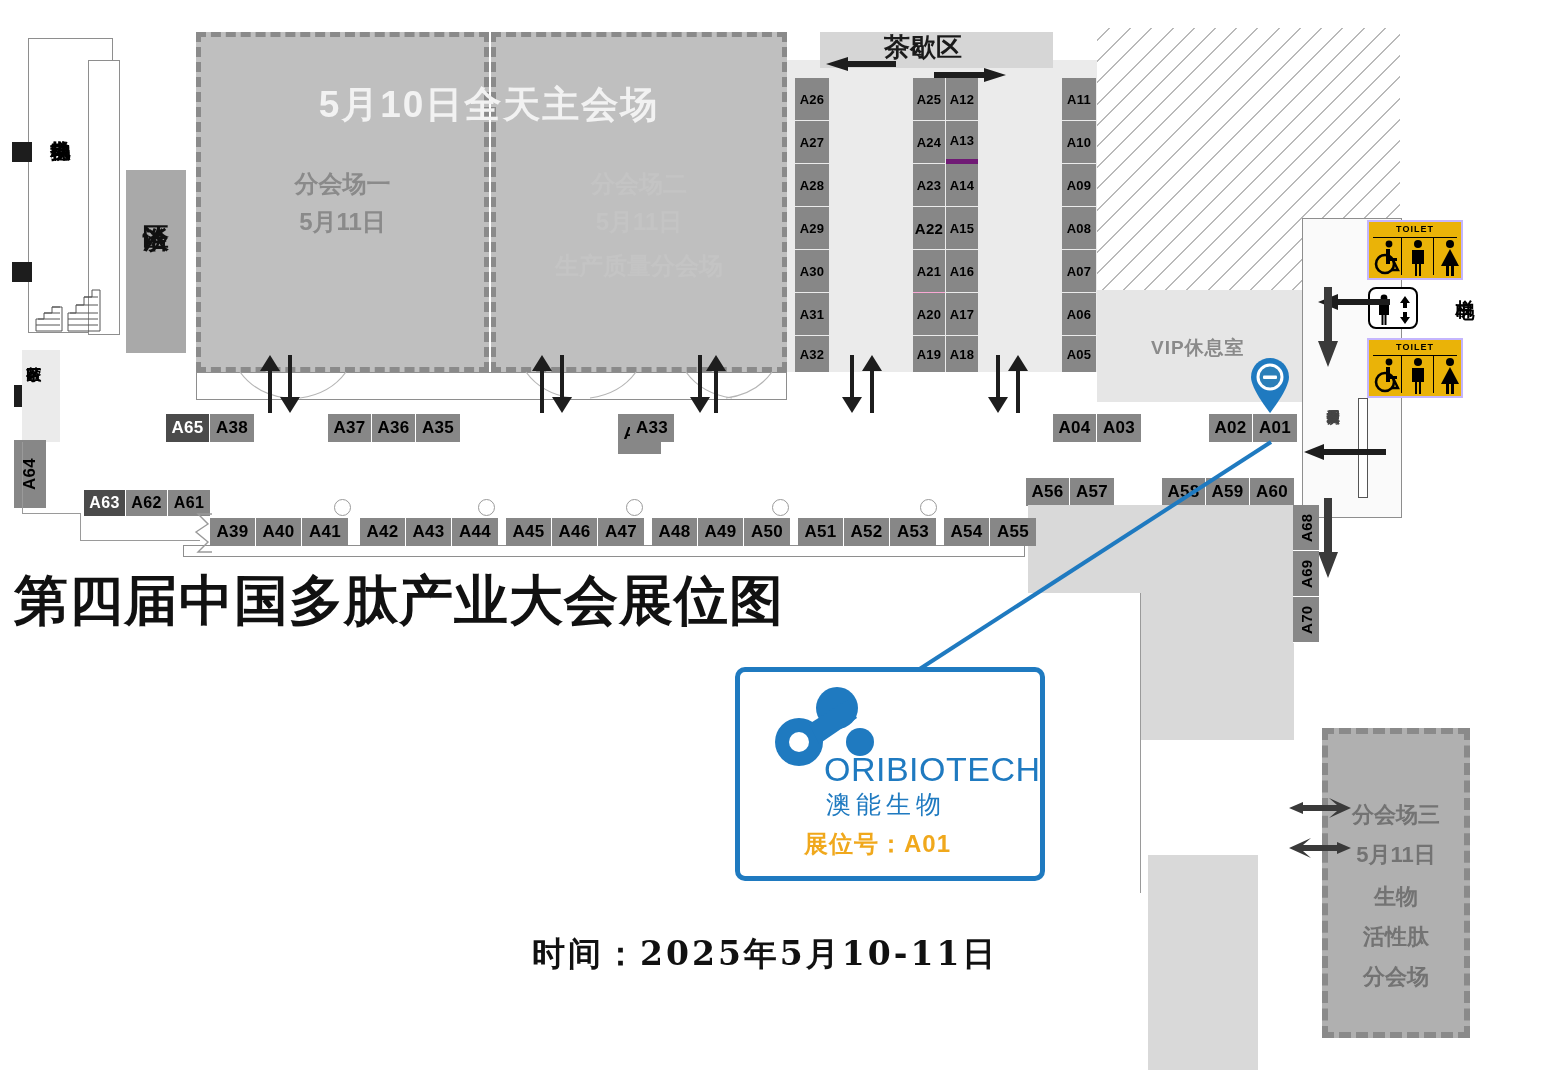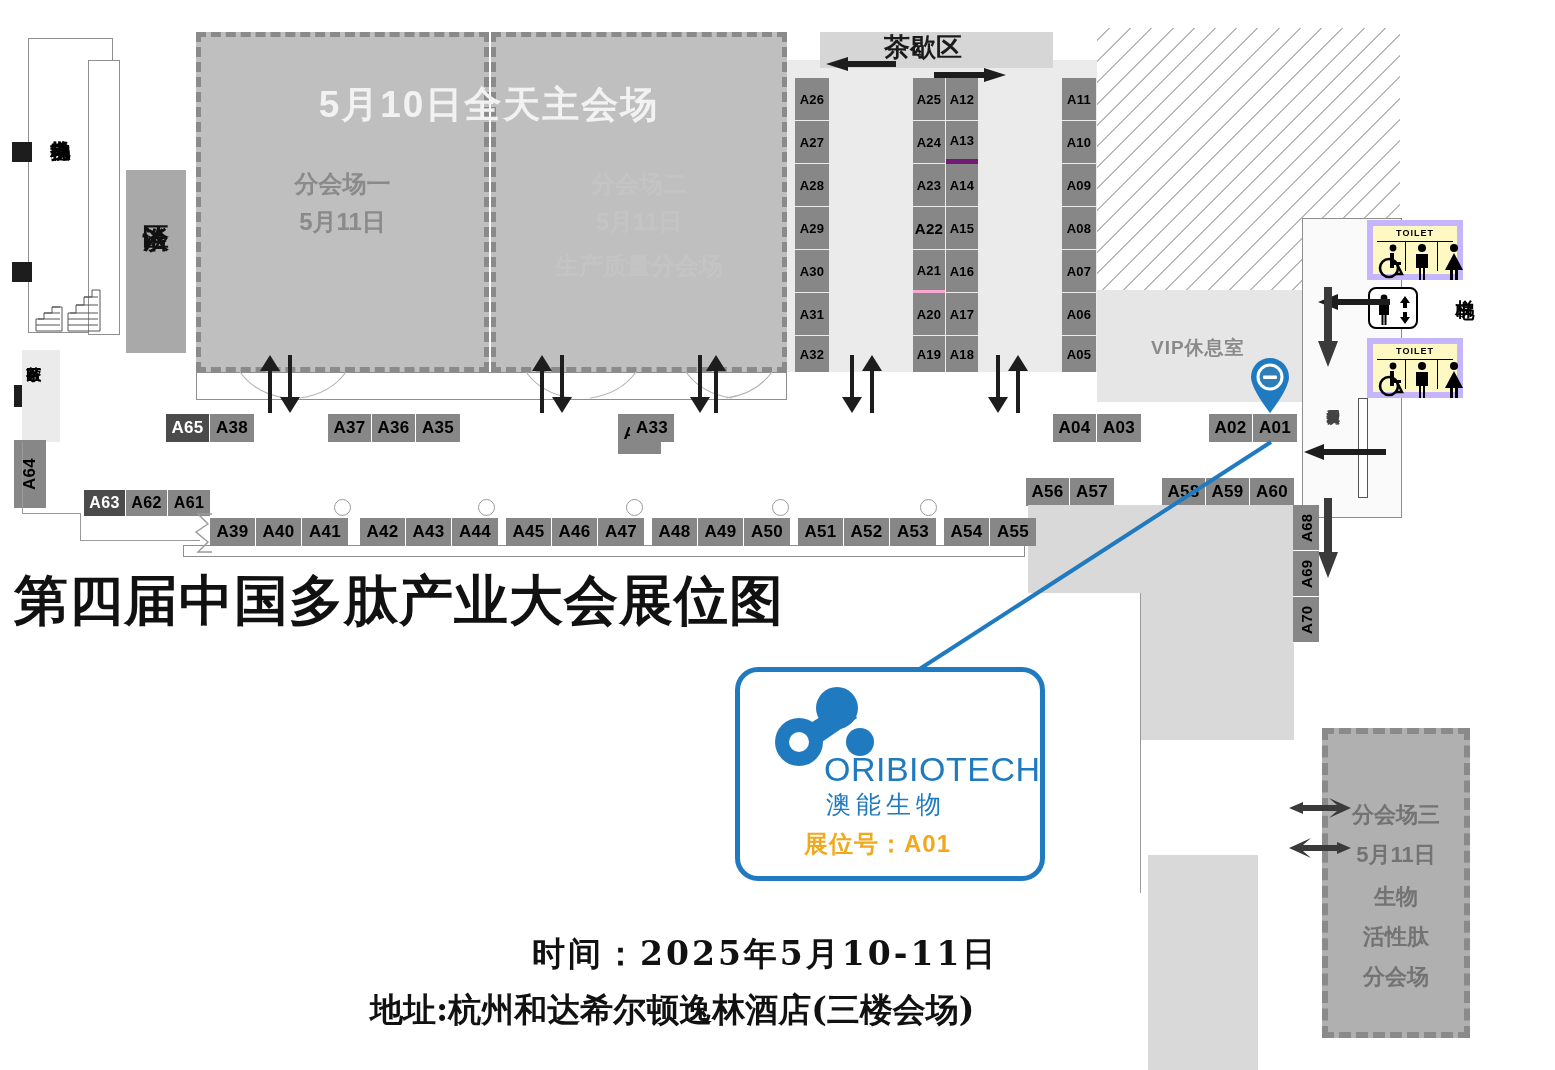--- a/index.html
+++ b/index.html
@@ -40,31 +40,31 @@
   .teatext{position:absolute;font-weight:bold;font-size:26px;color:#1a1a1a;}
 
   
   .bigtitle{position:absolute;font-family:"DejaVu Serif","Liberation Serif",serif;
             font-weight:bold;font-size:54px;color:#111;letter-spacing:1px;white-space:nowrap;}
   .footline{position:absolute;font-family:"DejaVu Serif","Liberation Serif",serif;
             font-weight:bold;color:#111;white-space:nowrap;}
 
   
   #callout{position:absolute;left:735px;top:667px;width:300px;height:204px;
-           border:5px solid #1f7ac0;border-radius:23px;background:#fff;}
+           border:5px solid #1f7ac0;border-radius:10px;background:#fff;}
   #calloutBrand{position:absolute;left:84px;top:78px;font-size:34px;color:#1f7ac0;
                 font-weight:500;letter-spacing:.5px;}
   #calloutCn{position:absolute;left:86px;top:116px;font-size:25px;color:#1f7ac0;letter-spacing:5px;}
   #calloutBooth{position:absolute;left:64px;top:156px;font-size:24px;font-weight:bold;color:#f0a81c;letter-spacing:1px;}
 
   
   #pin{position:absolute;left:1249px;top:356px;width:42px;height:58px;}
 
   
-  .toiletsign{position:absolute;border:6px solid #c4b5fd;background:#fef9c3;box-sizing:border-box;}
+  .toiletsign{position:absolute;border:2px solid #c4b5fd;background:#eab308;box-sizing:border-box;}
   .toiletcap{position:absolute;left:0;right:0;top:2px;text-align:center;font-size:9px;
              font-weight:bold;letter-spacing:1px;color:#000;}
   .tsep{position:absolute;top:16px;bottom:3px;width:1px;background:#000;}
   .tline{position:absolute;left:4px;right:4px;top:15px;height:1px;background:#000;}
   .elevbox{position:absolute;border:2px solid #000;border-radius:8px;background:#fff;box-sizing:border-box;}
 
   svg{display:block;overflow:visible;}
 </style>
 </head>
 <body>
@@ -142,21 +142,21 @@
     <div class="booth" style="left:795px;top:250px;width:34px;height:43px;border:none;border-bottom:1px solid #ebebeb;font-size:13px;">A30</div>
     <div class="booth" style="left:795px;top:293px;width:34px;height:43px;border:none;border-bottom:1px solid #ebebeb;font-size:13px;">A31</div>
     <div class="booth" style="left:795px;top:336px;width:34px;height:36px;border:none;font-size:13px;">A32</div>
   </div>
 
   <div>
     <div class="booth" style="left:913px;top:78px;width:32px;height:43px;border:none;border-bottom:1px solid #ebebeb;font-size:13px;">A25</div>
     <div class="booth" style="left:913px;top:121px;width:32px;height:43px;border:none;border-bottom:1px solid #ebebeb;font-size:13px;">A24</div>
     <div class="booth" style="left:913px;top:164px;width:32px;height:43px;border:none;border-bottom:1px solid #ebebeb;font-size:13px;">A23</div>
     <div class="booth" style="left:913px;top:207px;width:32px;height:43px;border:none;border-bottom:1px solid #ebebeb;font-size:15px;">A22</div>
-    <div class="booth" style="left:913px;top:250px;width:32px;height:43px;border:none;border-bottom:3px solid #f9a8d4;font-size:13px;">A21</div>
+    <div class="booth" style="left:913px;top:250px;width:32px;height:43px;border:none;border-bottom:1px solid #f9a8d4;font-size:13px;">A21</div>
     <div class="booth" style="left:913px;top:293px;width:32px;height:43px;border:none;border-bottom:1px solid #ebebeb;font-size:13px;">A20</div>
     <div class="booth" style="left:913px;top:336px;width:32px;height:36px;border:none;font-size:13px;">A19</div>
   </div>
   <div>
     <div class="booth" style="left:946px;top:78px;width:32px;height:43px;border:none;border-bottom:1px solid #ebebeb;font-size:13px;">A12</div>
     <div class="booth" style="left:946px;top:121px;width:32px;height:43px;border:none;border-bottom:5px solid #701a75;font-size:13px;">A13</div>
     <div class="booth" style="left:946px;top:164px;width:32px;height:43px;border:none;border-bottom:1px solid #ebebeb;font-size:13px;">A14</div>
     <div class="booth" style="left:946px;top:207px;width:32px;height:43px;border:none;border-bottom:1px solid #ebebeb;font-size:13px;">A15</div>
     <div class="booth" style="left:946px;top:250px;width:32px;height:43px;border:none;border-bottom:1px solid #ebebeb;font-size:13px;">A16</div>
     <div class="booth" style="left:946px;top:293px;width:32px;height:43px;border:none;border-bottom:1px solid #ebebeb;font-size:13px;">A17</div>
@@ -402,15 +402,14 @@
     </svg>
     <div id="calloutBrand">ORIBIOTECH</div>
     <div id="calloutCn">澳能生物</div>
     <div id="calloutBooth">
       <span>展位号：</span><span>A01</span>
     </div>
   </div>
 
   <div class="bigtitle" style="left:14px;top:565px;">第四届中国多肽产业大会展位图</div>
   <div class="footline" style="left:532px;top:932px;font-size:33px;letter-spacing:3px;">时间：2025年5月10-11日</div>
-  <div class="footline" style="left:370px;top:988px;font-size:33px;">地址:杭州和达希尔顿逸林酒店(三楼会场)</div>
 
 </div>
 
 </body></html>

